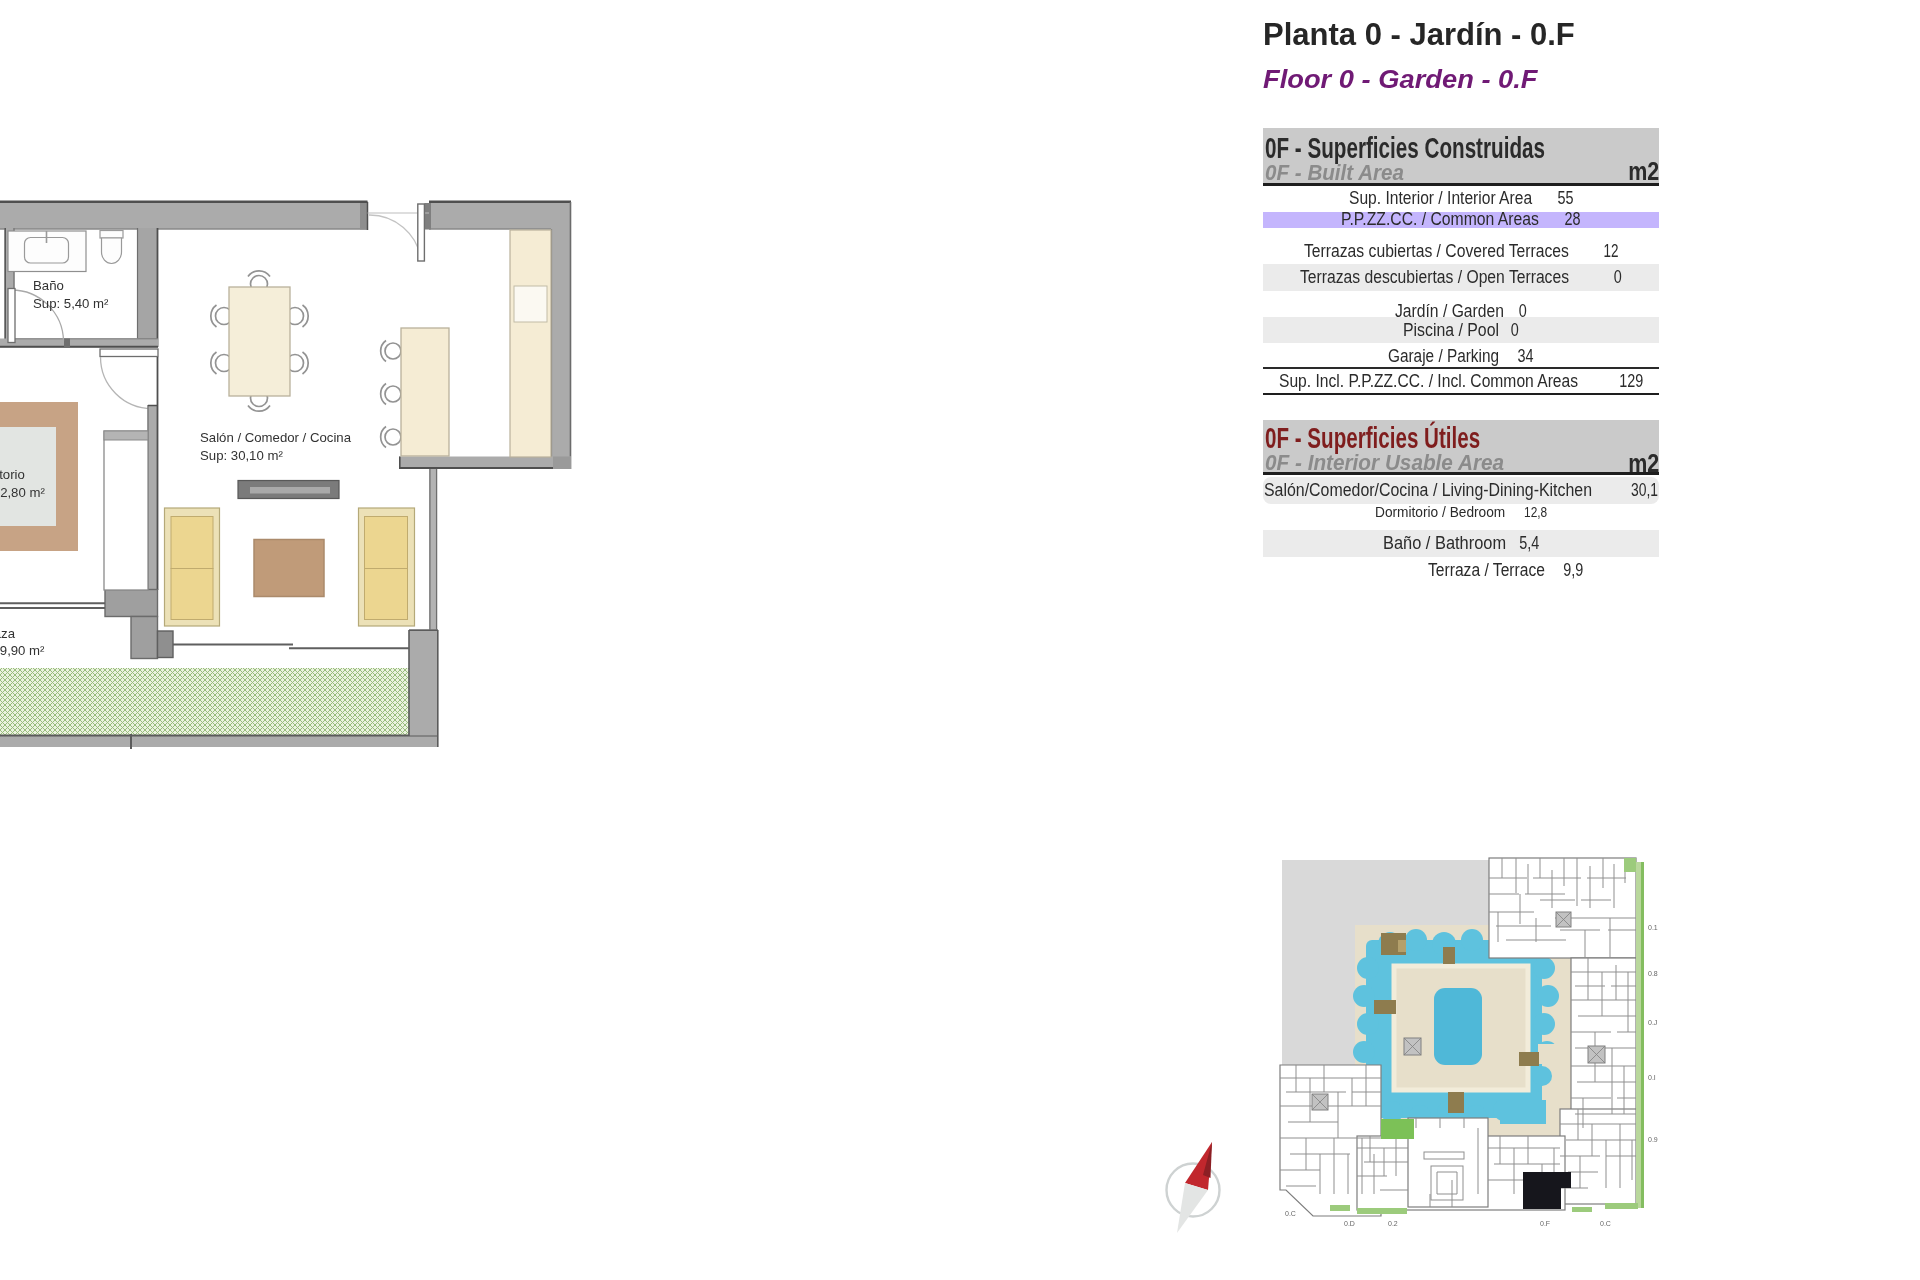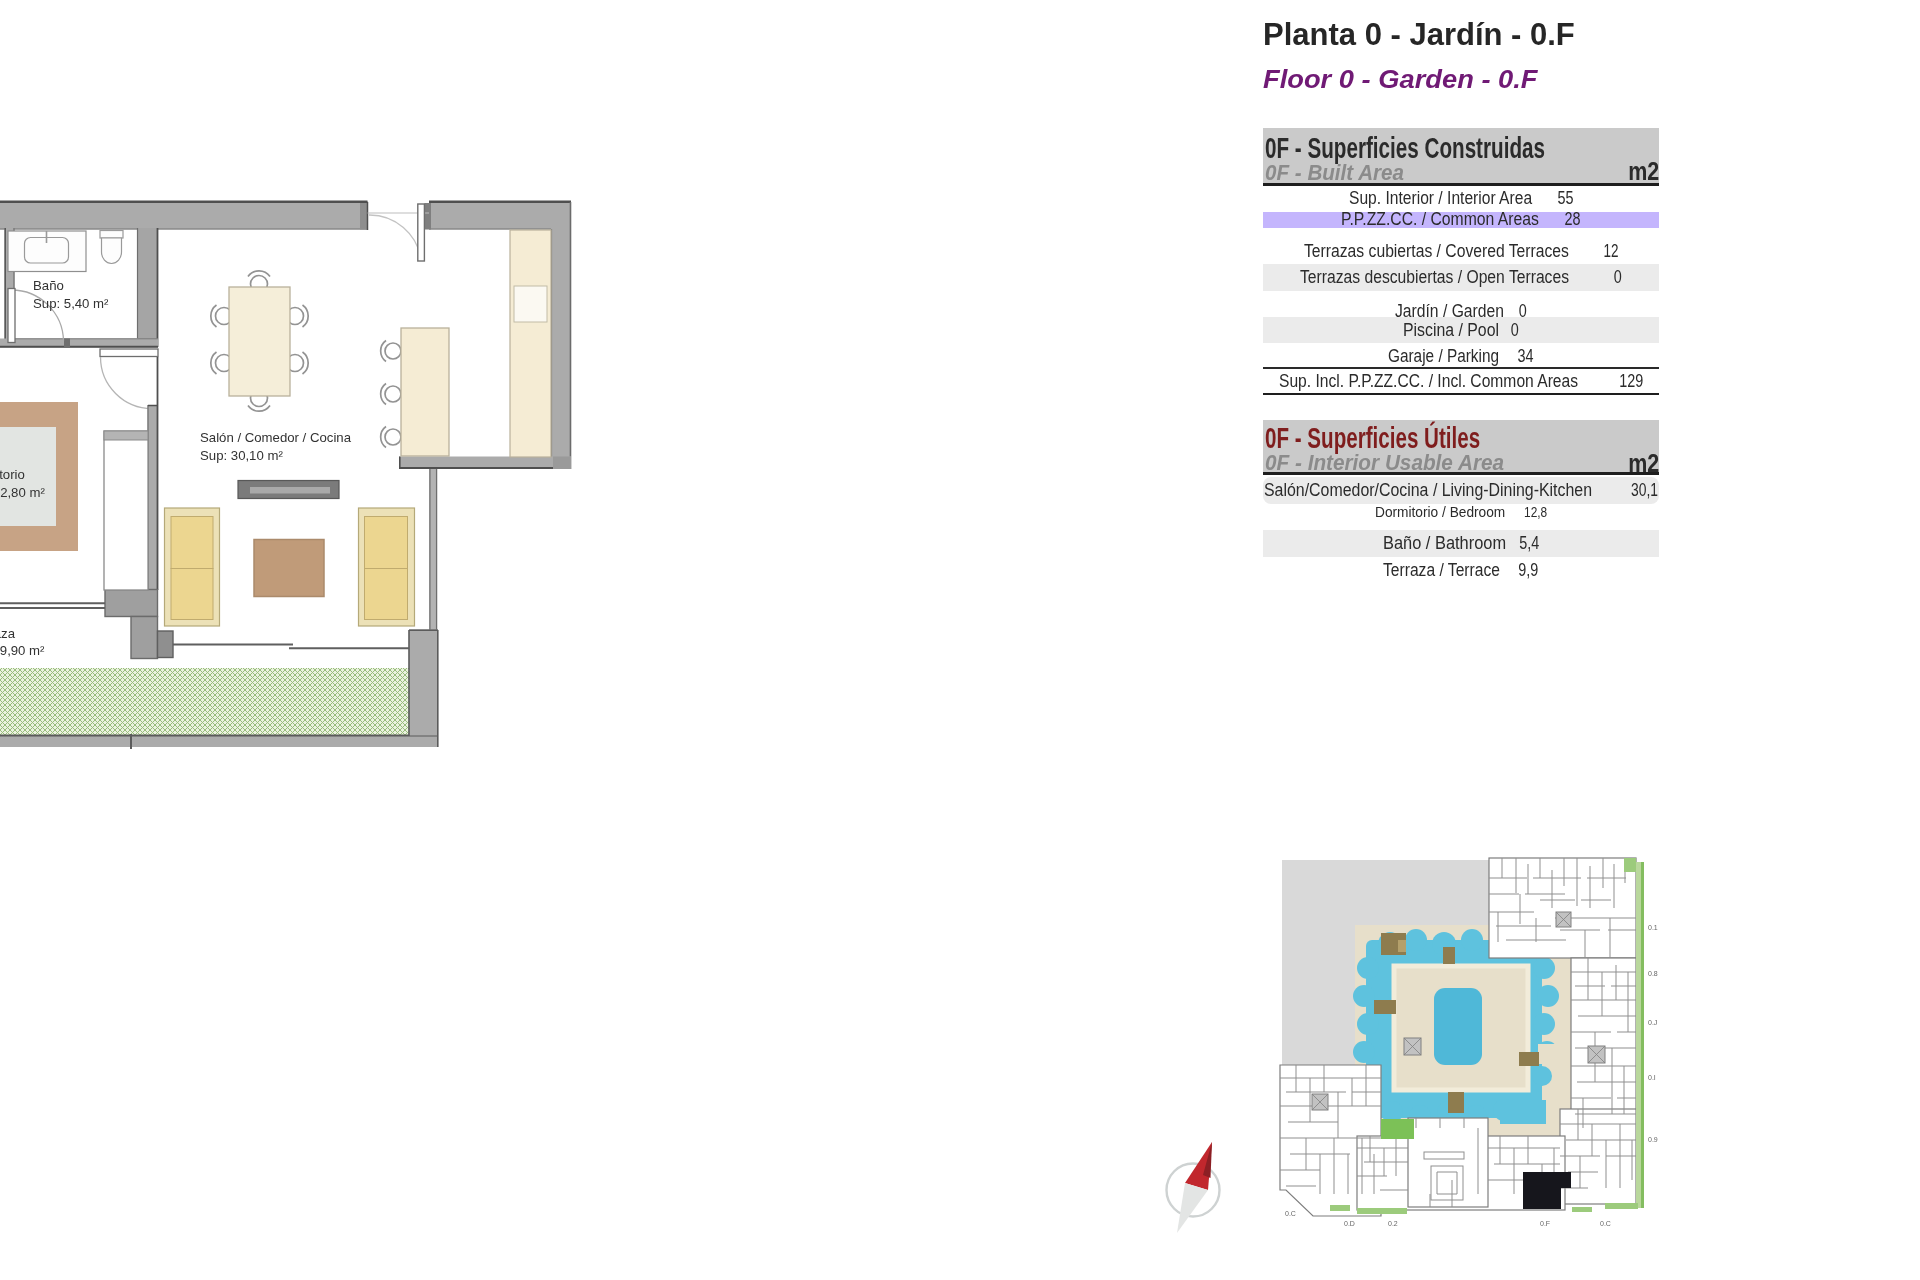--- a/index.html
+++ b/index.html
@@ -307,21 +307,21 @@
       <span class="sxr" id="w1">30,1</span>
     </div>
   <div class="trow" style="top:83.7px;height:16px;font-size:15px;">
       <span class="sx rlab" id="s2">Dormitorio / Bedroom</span>
       <span class="sxr" id="w2">12,8</span>
     </div>
   <div class="trow" style="top:110.4px;height:26.5px;font-size:17.5px;background:#ebebeb;">
       <span class="sx rlab" id="s3">Baño / Bathroom</span>
       <span class="sxr" id="w3">5,4</span>
     </div>
-  <div class="trow" style="top:137.1px;height:26.5px;font-size:17.5px;">
+  <div class="trow" style="top:137.1px;height:26.5px;font-size:17.5px;margin-left:45px;">
       <span class="sx rlab" id="s4">Terraza / Terrace</span>
       <span class="sxr" id="w4">9,9</span>
     </div>
 </div>
 
 <svg class="abs" style="left:1150px;top:855px" width="540" height="390" viewBox="1150 855 540 390">
   <g id="siteplan">
 
     <rect x="1282" y="860" width="208" height="205" fill="#d9d9d9"></rect>
 

